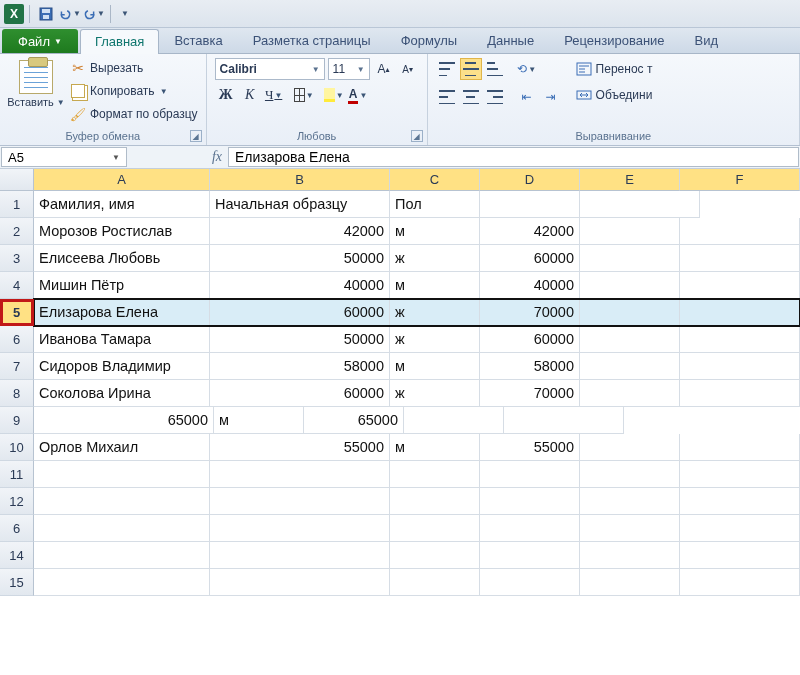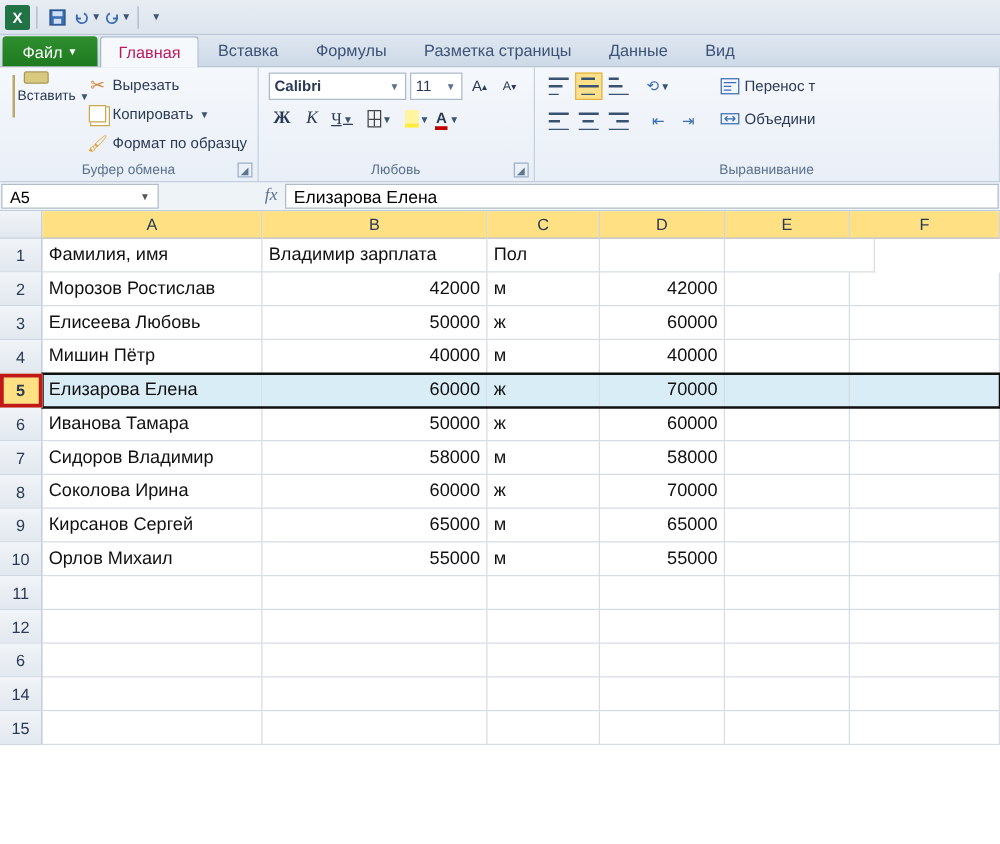--- a/index.html
+++ b/index.html
@@ -63,21 +63,21 @@
     color:#3c5277;
     border:1px solid transparent;
     border-bottom:none;
     cursor:default;
   }
   .tab.active {
     background:#f6f9fc;
     border-color:#a7b6c8;
     border-top-left-radius:3px;
     border-top-right-radius:3px;
-    color:#be185d;
+    color:#0f766e;
     position:relative;
     top:1px;
   }
 
   
   .ribbon {
     height: 92px;
     background: linear-gradient(#f5f8fc,#e9eff7);
     border-bottom:1px solid #b3c0d1;
     display:flex;
@@ -100,21 +100,21 @@
   .dialog-launcher {
     position:absolute;
     right:4px; bottom:3px;
     width:12px; height:12px;
     border:1px solid #9bb0c8;
     display:flex; align-items:center; justify-content:center;
     font-size:8px; color:#5b7694;
   }
 
   .bigbtn {
-    display:flex; flex-direction:row; align-items:center;
+    display:flex; flex-direction:column; align-items:center;
     width:56px;
     gap:2px;
     padding:2px;
   }
   .bigbtn .lbl { font-size:11px; color:#2a3a55; text-align:center; display:flex; align-items:center; gap:2px;}
 
   .paste-ico {
     width:34px;height:34px;
     background:#fff;
     border:1px solid #b8a96a;
@@ -323,23 +323,24 @@
   <span class="drop-tiny" style="padding:4px;">▼</span>
 </div>
 
 <div class="tabrow">
   <div class="file-tab">
     <span>Файл</span>
       <span style="font-size:8px;">▼</span>
   </div>
   <div class="tab active">Главная</div>
   <div class="tab">Вставка</div>
+  <div class="tab">Разметка страницы</div>
   <div class="tab">Формулы</div>
-  <div class="tab">Разметка страницы</div>
   <div class="tab">Данные</div>
+  <div class="tab">Рецензирование</div>
   <div class="tab">Вид</div>
 </div>
 
 <div class="ribbon">
 
   <div class="group">
     <div class="group-body">
       <div class="bigbtn">
         <div class="paste-ico"></div>
         <div class="lbl">
@@ -530,21 +531,21 @@
         <div class="ch cA sel">A</div>
         <div class="ch cB sel">B</div>
         <div class="ch cC sel">C</div>
         <div class="ch cD sel">D</div>
         <div class="ch cE sel">E</div>
         <div class="ch cF sel">F</div>
       </div>
     <div class="cells" id="cells">
         <div class="row">
           <div class="cell cA">Фамилия, имя</div>
-          <div class="cell cB">Владимир зарплата</div>
+          <div class="cell cB">Начальная образцу</div>
           <div class="cell cC">Пол</div>
           <div class="cell cE"></div>
           <div class="cell cF"></div>
         </div>
         <div class="row">
           <div class="cell cA">Морозов Ростислав</div>
           <div class="cell cB num">42000</div>
           <div class="cell cC">м</div>
           <div class="cell cD num">42000</div>
           <div class="cell cE"></div>
@@ -592,21 +593,20 @@
         </div>
         <div class="row">
           <div class="cell cA">Соколова Ирина</div>
           <div class="cell cB num">60000</div>
           <div class="cell cC">ж</div>
           <div class="cell cD num">70000</div>
           <div class="cell cE"></div>
           <div class="cell cF"></div>
         </div>
         <div class="row">
-          <div class="cell cA">Кирсанов Сергей</div>
           <div class="cell cB num">65000</div>
           <div class="cell cC">м</div>
           <div class="cell cD num">65000</div>
           <div class="cell cE"></div>
           <div class="cell cF"></div>
         </div>
         <div class="row">
           <div class="cell cA">Орлов Михаил</div>
           <div class="cell cB num">55000</div>
           <div class="cell cC">м</div>

